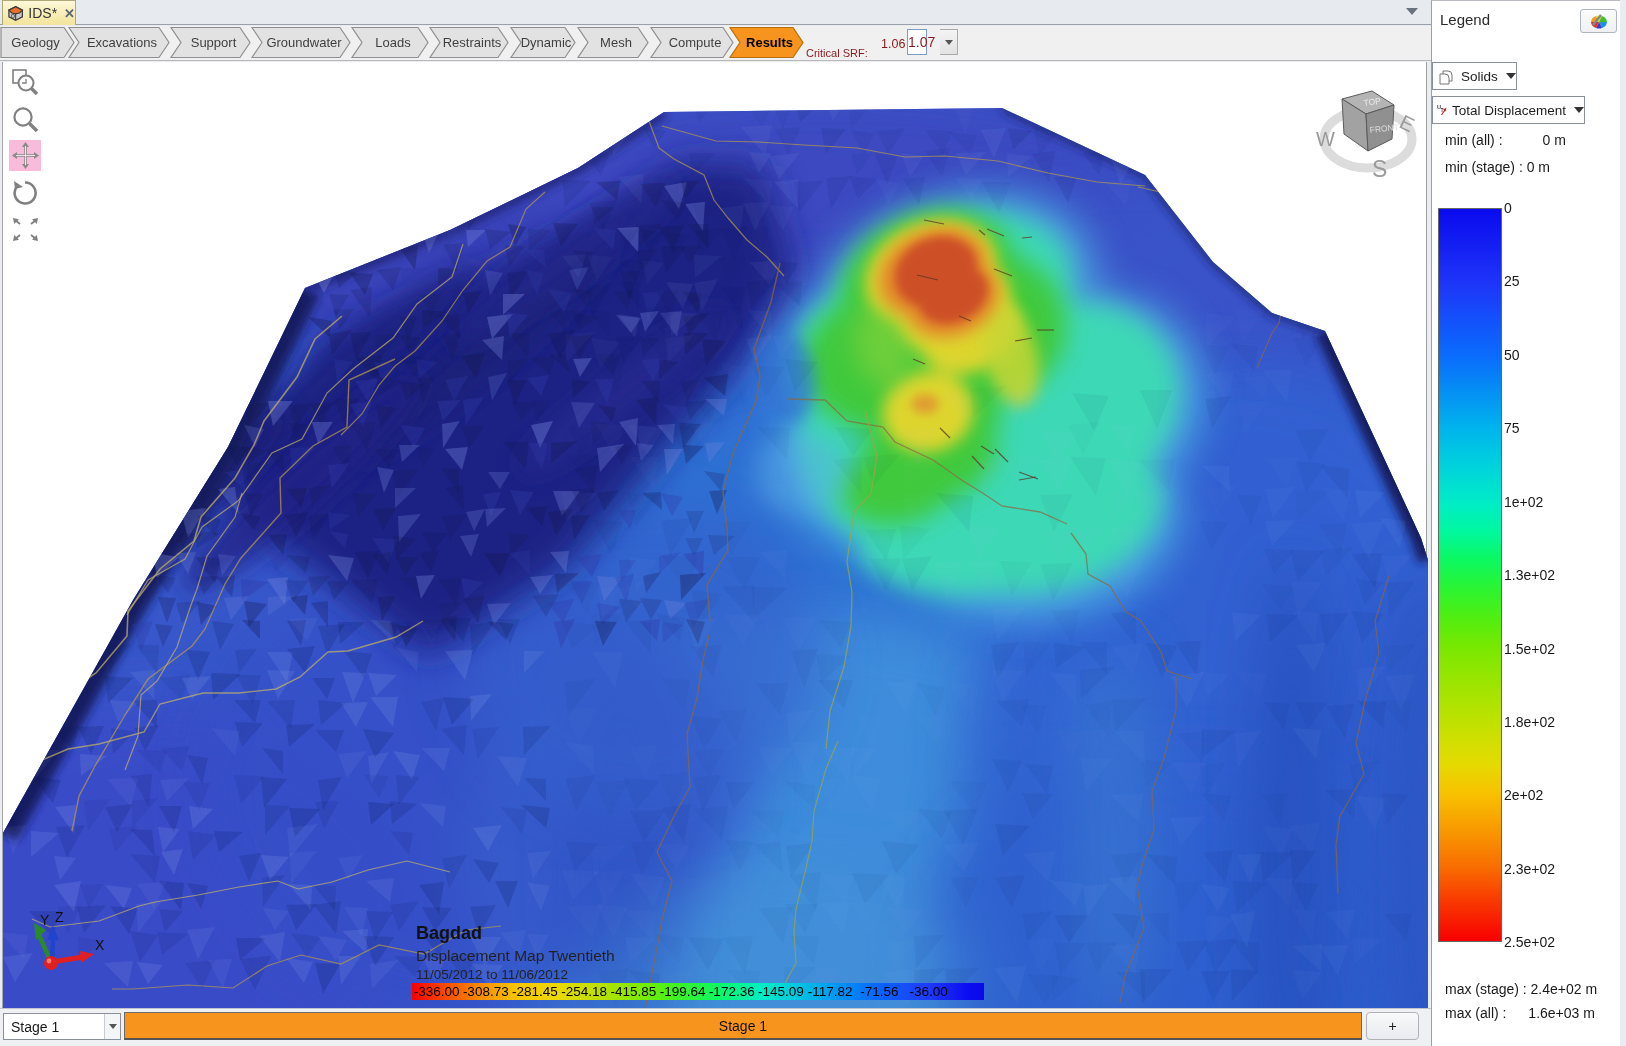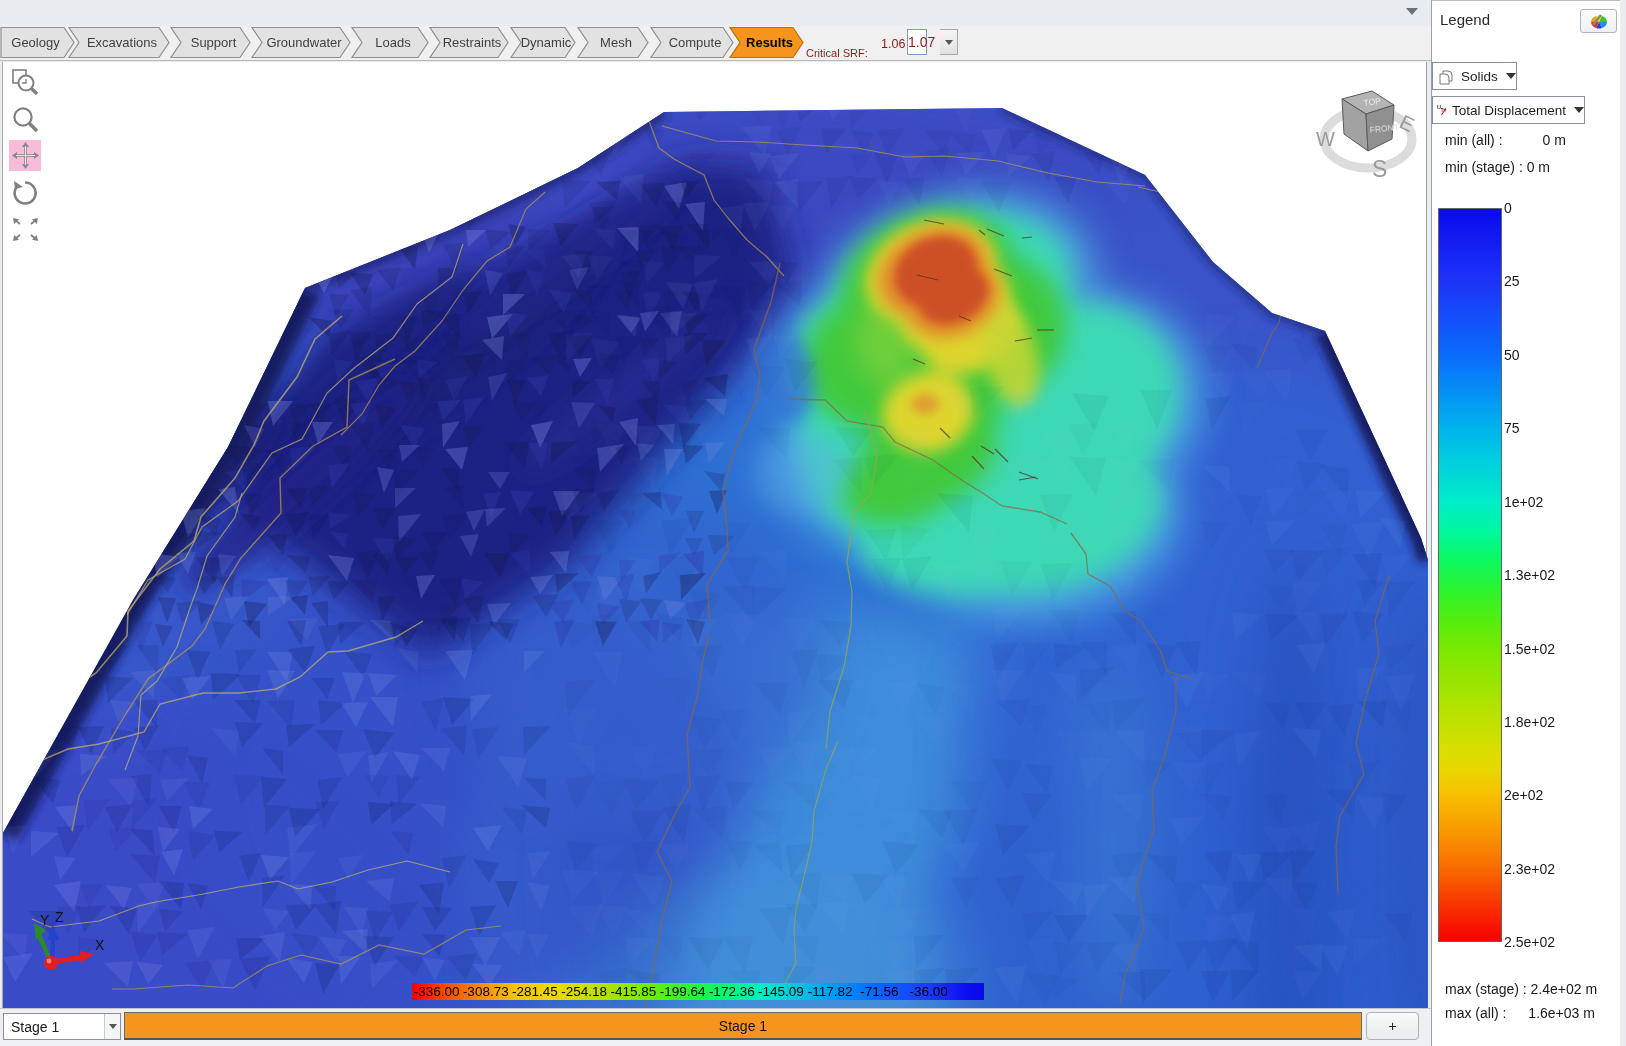--- a/index.html
+++ b/index.html
@@ -43,20 +43,32 @@
 #cap .t2 { font-size:15.5px; margin-top:5px; line-height:16px; color:#222; }
 #cap .t3 { font-size:13.5px; margin-top:4px; line-height:13px; color:#222; }
 #capbar { position:absolute; left:409px; top:921px; width:572px; height:17px;
  background:linear-gradient(90deg,#f80000,#f84e00 6%,#f88c00 12%,#f8c300 18%,#eed800 25%,#c0df00 32%,#7aeb00 40%,#38f328 47%,#0af76a 54%,#00eec4 61%,#00c8e0 67%,#0098f2 74%,#0a62ff 82%,#1e3cfa 90%,#0d0df2 97%,#0808e8 100%); }
 #capbar .seg { position:absolute; top:0px; width:49.2px; text-align:center; font-size:13.5px; color:#000; line-height:17px; }
 </style>
 </head>
 <body>
 <div id="app">
 
+  <div id="tabbar">
+    <div id="tab1">
+      <svg class="ic" width="18" height="18" viewBox="0 0 18 18" style="margin-left:4px">
+        <path d="M2 6 L9 2.5 L16 6 L16 13 L9 16.5 L2 13 Z" fill="#c8c8c8" stroke="#3a3a3a" stroke-width="1.3"></path>
+        <path d="M2 6 L9 2.5 L16 6 L13 9 L9 10 L5 9 Z" fill="#e8702a" stroke="#3a3a3a" stroke-width="1.3"></path>
+        <path d="M9 10 L9 16.5" stroke="#3a3a3a" stroke-width="1.1"></path>
+        <ellipse cx="6.2" cy="12.2" rx="1.6" ry="2" fill="none" stroke="#555" stroke-width="0.9"></ellipse>
+      </svg>
+      <span class="tx">IDS*</span>
+        <span class="cl">✕</span>
+    </div>
+  </div>
   <div id="tablist-arrow" style="right:auto;left:1406px;"></div>
 
   <div id="ribbon">
       <svg width="1431" height="35" viewBox="0 0 1431 35" style="position:absolute;left:0;top:0">
         <path d="M1,1.5 L64,1.5 L74,16.5 L64,31.5 L1,31.5 Z" fill="#e2e2e2" stroke="#8f8f8f" stroke-width="1.2"></path>
         <text x="35.5" y="21" text-anchor="middle" font-size="13" fill="#3f3f3f">Geology</text>
         <path d="M69,1.5 L159,1.5 L169,16.5 L159,31.5 L69,31.5 L79,16.5 Z" fill="#e2e2e2" stroke="#8f8f8f" stroke-width="1.2"></path>
         <text x="122" y="21" text-anchor="middle" font-size="13" fill="#3f3f3f">Excavations</text>
         <path d="M171,1.5 L240,1.5 L250,16.5 L240,31.5 L171,31.5 L181,16.5 Z" fill="#e2e2e2" stroke="#8f8f8f" stroke-width="1.2"></path>
         <text x="213.5" y="21" text-anchor="middle" font-size="13" fill="#3f3f3f">Support</text>
@@ -1046,20 +1058,25 @@
           <path d="M937,366l10,10" stroke="#5a3424" stroke-width="1.2" opacity="0.75"></path>
           <path d="M1019,176l10,-1" stroke="#5a3424" stroke-width="1.2" opacity="0.75"></path>
           <path d="M1034,268l17,-0" stroke="#5a3424" stroke-width="1.2" opacity="0.75"></path>
           <path d="M956,254l12,5" stroke="#5a3424" stroke-width="1.2" opacity="0.75"></path>
           <path d="M969,394l12,13" stroke="#5a3424" stroke-width="1.2" opacity="0.75"></path>
           <path d="M1016,418l17,-3" stroke="#5a3424" stroke-width="1.2" opacity="0.75"></path>
           <path d="M1016,410l19,7" stroke="#5a3424" stroke-width="1.2" opacity="0.75"></path>
           <path d="M991,207l18,7" stroke="#5a3424" stroke-width="1.2" opacity="0.75"></path>
         </g>
       </svg>
+    <div id="cap">
+        <div class="t1">Bagdad</div>
+        <div class="t2">Displacement Map Twentieth</div>
+        <div class="t3">11/05/2012 to 11/06/2012</div>
+      </div>
     <div id="capbar">
         <div class="seg" style="left:0px">-336.00</div>
         <div class="seg" style="left:49.2px">-308.73</div>
         <div class="seg" style="left:98.4px">-281.45</div>
         <div class="seg" style="left:147.60000000000002px">-254.18</div>
         <div class="seg" style="left:196.8px">-415.85</div>
         <div class="seg" style="left:246px">-199.64</div>
         <div class="seg" style="left:295.20000000000005px">-172.36</div>
         <div class="seg" style="left:344.40000000000003px">-145.09</div>
         <div class="seg" style="left:393.6px">-117.82</div>

